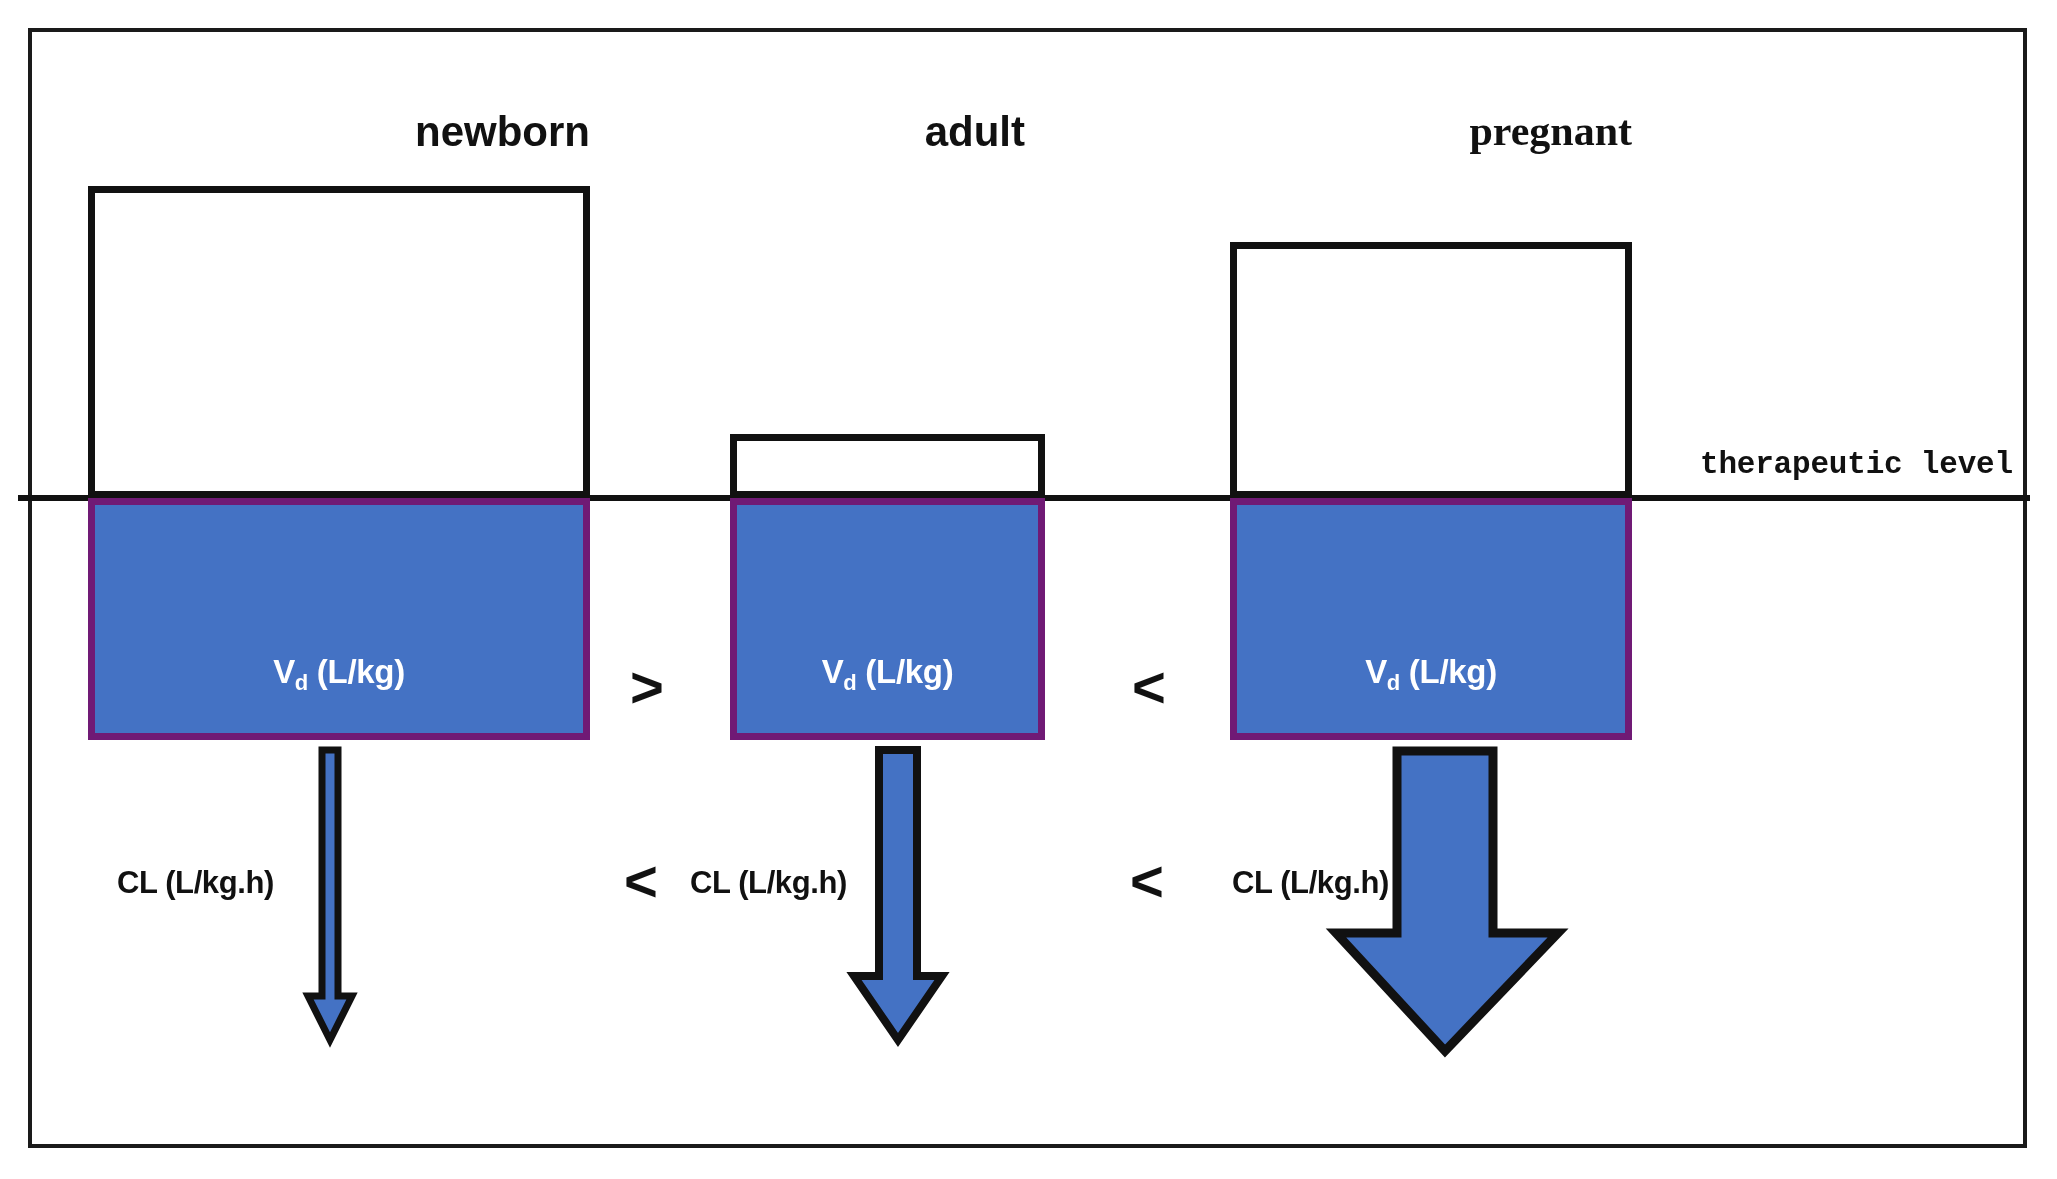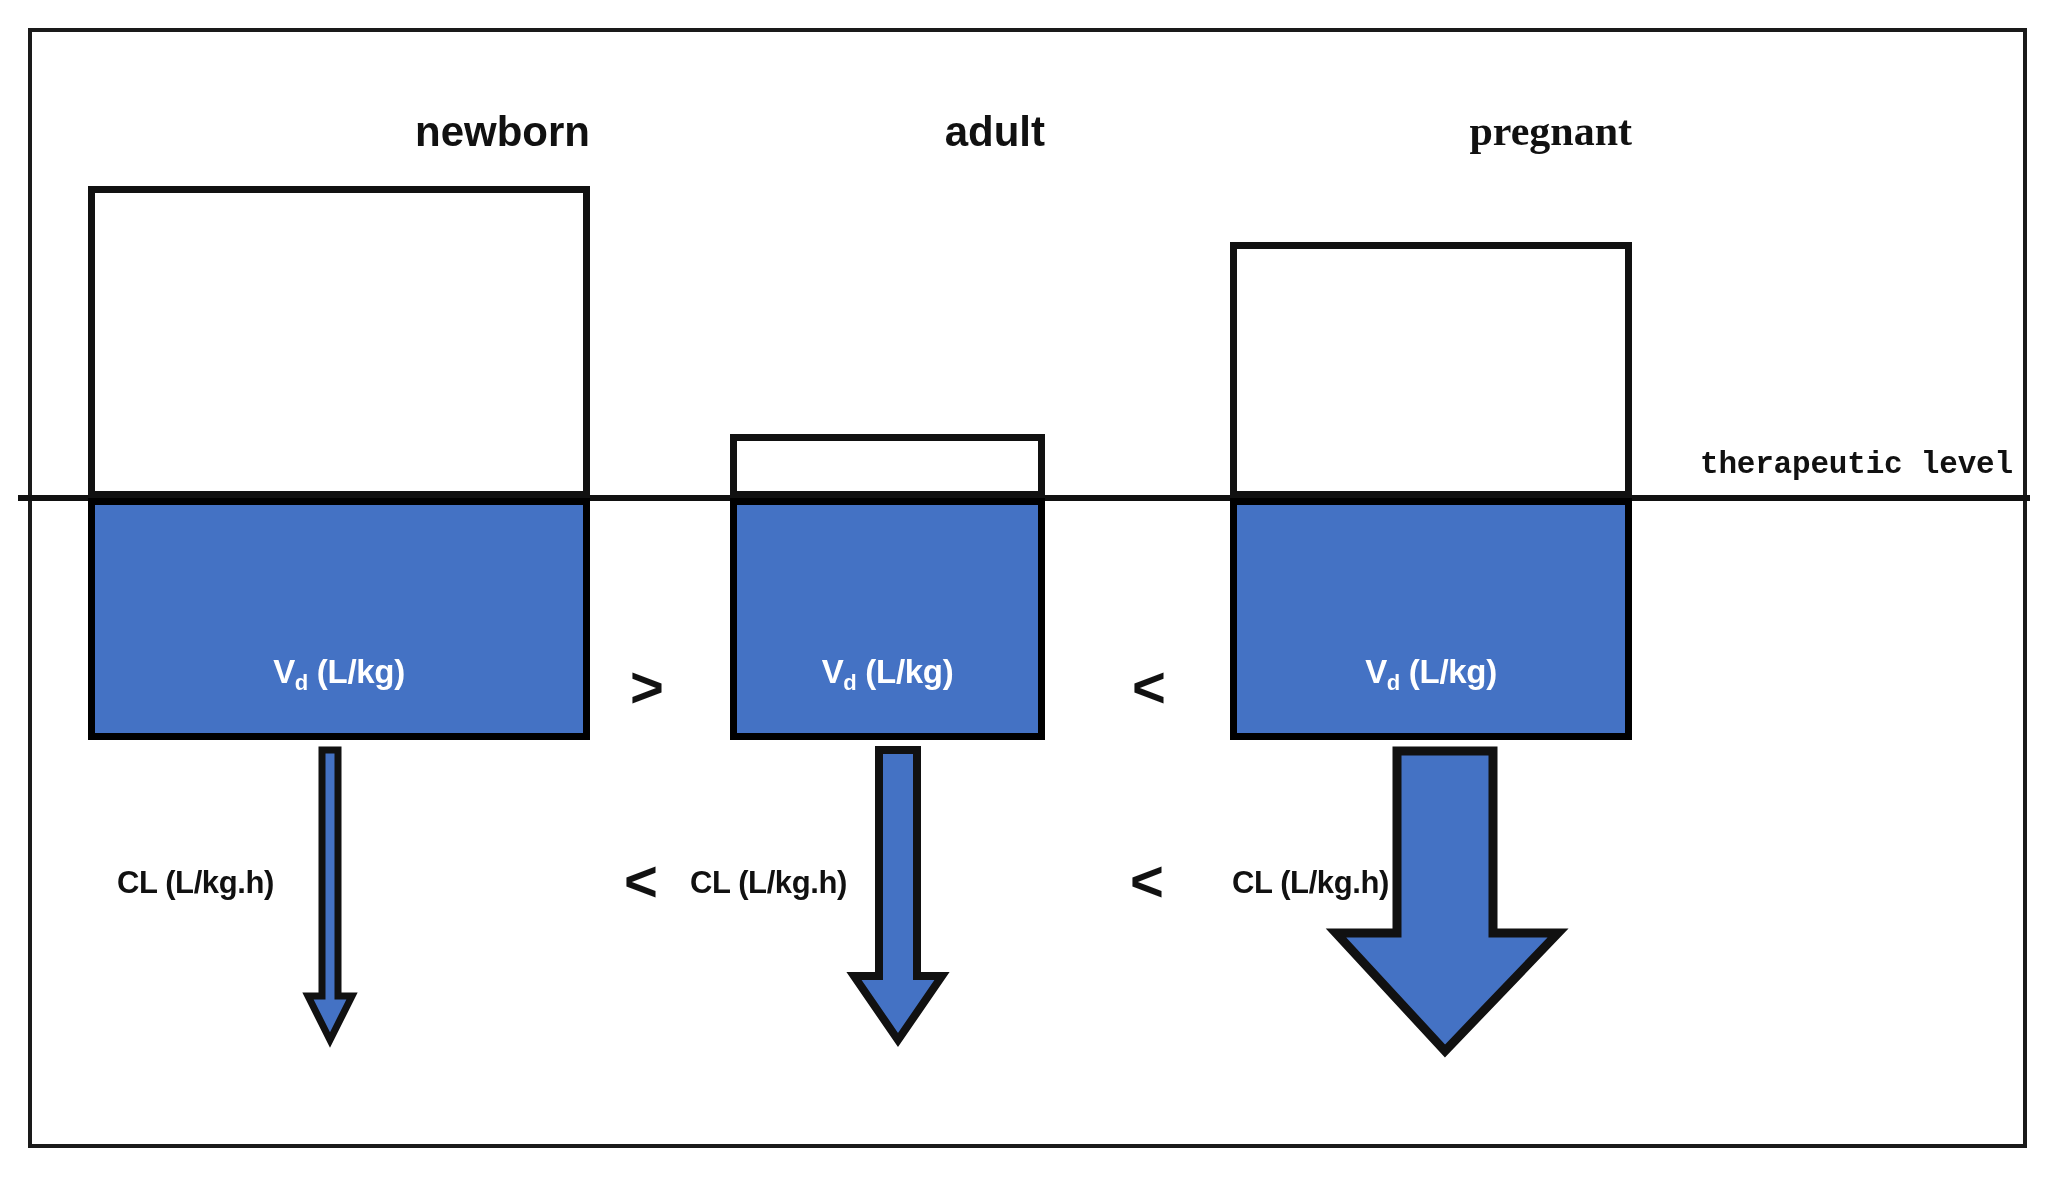--- a/index.html
+++ b/index.html
@@ -64,21 +64,21 @@
   
   .box {
     position: absolute;
     box-sizing: border-box;
     border: 7px solid #111111;
     background: #ffffff;
   }
   .box-fill {
     position: absolute;
     box-sizing: border-box;
-    border: 7px solid #000000;
+    border: 7px solid #701a75;
     background: #4472c4;
   }
   .vd-label {
     position: absolute;
     width: 100%;
     text-align: center;
     color: #ffffff;
     font-size: 33px;
     font-weight: bold;
     white-space: nowrap;
@@ -137,21 +137,21 @@
   </div>
 
   <div class="cl-label" style="left:117px; top:865px;">CL (L/kg.h)</div>
 
   <svg class="arrow-svg" style="left:300px; top:748px;" width="60" height="298" viewBox="0 0 60 298">
     <polygon points="22,2 38,2 38,248 52,248 30,292 8,248 22,248" fill="#4472c4" stroke="#111111" stroke-width="7" stroke-linejoin="miter"></polygon>
   </svg>
 
   <div class="op" style="left:630px; top:658px;">&gt;</div>
 
-  <div class="col-title" style="left:730px; top:108px; width:315px;">adult</div>
+  <div class="col-title" style="left:710px; top:108px; width:315px;">adult</div>
 
   <div class="box" style="left:730px; top:434px; width:315px; height:64px;"></div>
 
   <div class="box-fill" style="left:730px; top:498px; width:315px; height:242px;">
     <div class="vd-label" style="top:148px;"><span>V</span><sub>d</sub><span> (L/kg)</span></div>
   </div>
 
   <div class="op" style="left:624px; top:852px;">&lt;</div>
 
   <div class="cl-label" style="left:690px; top:865px;">CL (L/kg.h)</div>

